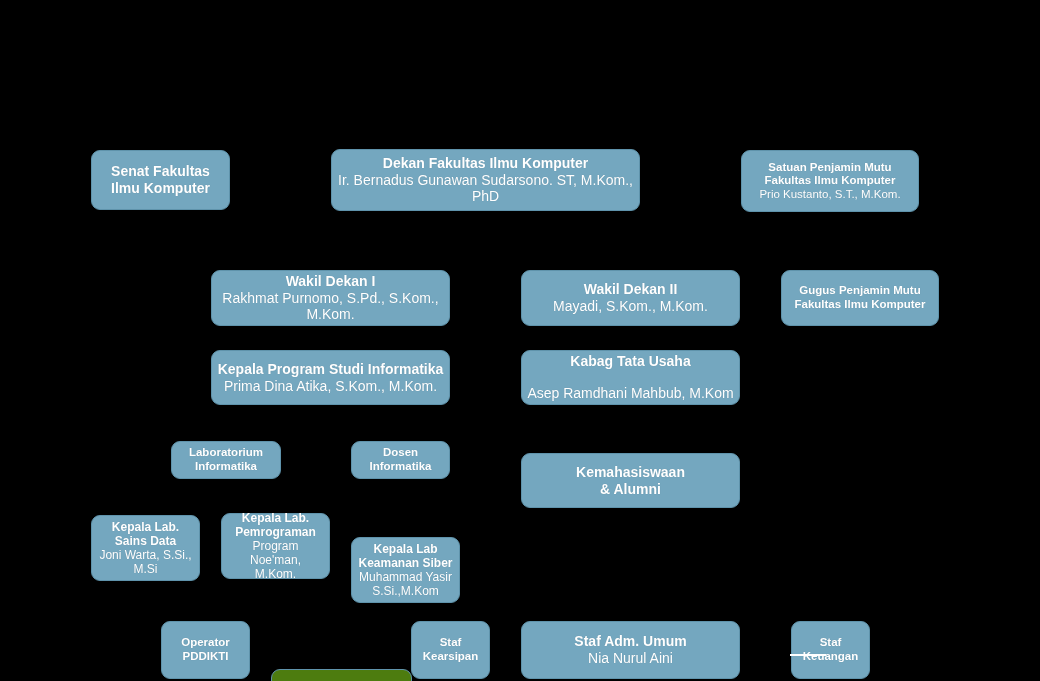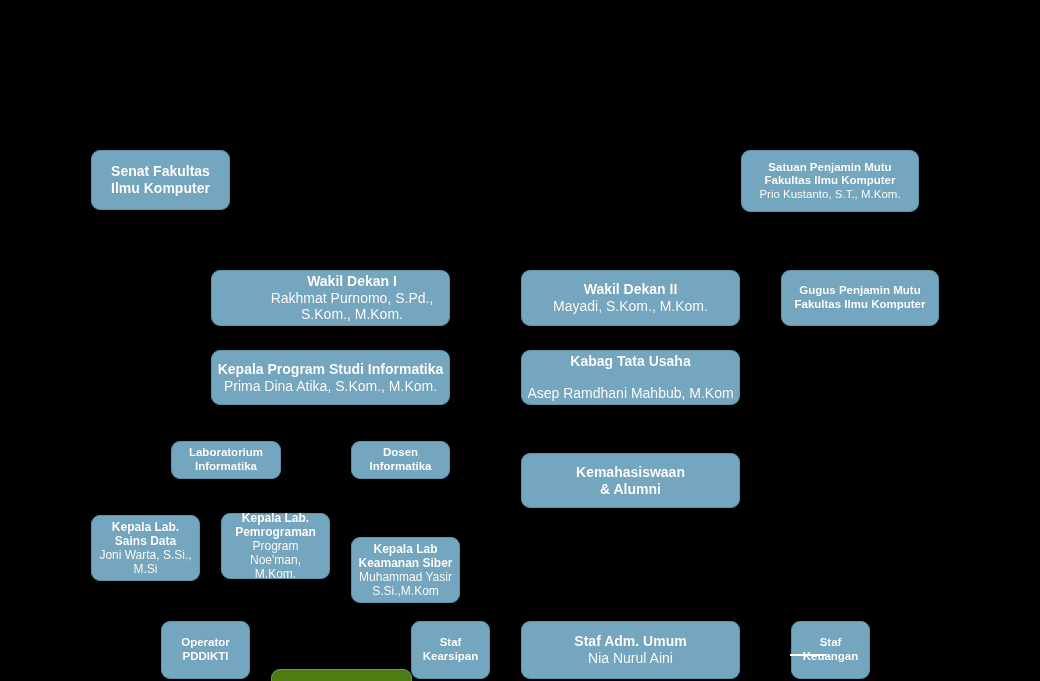--- a/index.html
+++ b/index.html
@@ -52,26 +52,30 @@
   }
 </style>
 </head>
 <body>
 
 <div id="org-chart" style="background: rgb(0, 0, 0);">
     <div class="node size-md" style="left: 91px; top: 150px; width: 139px; height: 60px; background: rgb(116, 167, 191); border-color: rgb(95, 147, 171); color: rgb(255, 255, 255);">
       <div class="title">Senat Fakultas
 Ilmu Komputer</div>
     </div>
+    <div class="node size-md" style="left: 331px; top: 149px; width: 309px; height: 62px; background: rgb(116, 167, 191); border-color: rgb(95, 147, 171); color: rgb(255, 255, 255);">
+      <div class="title">Dekan Fakultas Ilmu Komputer</div>
+      <div class="person">Ir. Bernadus Gunawan Sudarsono. ST, M.Kom., PhD</div>
+    </div>
     <div class="node size-sm" style="left: 741px; top: 150px; width: 178px; height: 62px; background: rgb(116, 167, 191); border-color: rgb(95, 147, 171); color: rgb(255, 255, 255);">
       <div class="title">Satuan Penjamin Mutu
 Fakultas Ilmu Komputer</div>
       <div class="person">Prio Kustanto, S.T., M.Kom.</div>
     </div>
-    <div class="node size-md" style="left: 211px; top: 270px; width: 239px; height: 56px; background: rgb(116, 167, 191); border-color: rgb(95, 147, 171); color: rgb(255, 255, 255); padding-left: 48px;">
+    <div class="node size-md" style="left: 211px; top: 270px; width: 239px; height: 56px; background: rgb(116, 167, 191); border-color: rgb(95, 147, 171); color: rgb(255, 255, 255);">
       <div class="title">Wakil Dekan I</div>
       <div class="person">Rakhmat Purnomo, S.Pd., S.Kom., M.Kom.</div>
     </div>
     <div class="node size-md" style="left: 521px; top: 270px; width: 219px; height: 56px; background: rgb(116, 167, 191); border-color: rgb(95, 147, 171); color: rgb(255, 255, 255);">
       <div class="title">Wakil Dekan II</div>
       <div class="person">Mayadi, S.Kom., M.Kom.</div>
     </div>
     <div class="node size-sm" style="left: 781px; top: 270px; width: 158px; height: 56px; background: rgb(116, 167, 191); border-color: rgb(95, 147, 171); color: rgb(255, 255, 255);">
       <div class="title">Gugus Penjamin Mutu
 Fakultas Ilmu Komputer</div>

